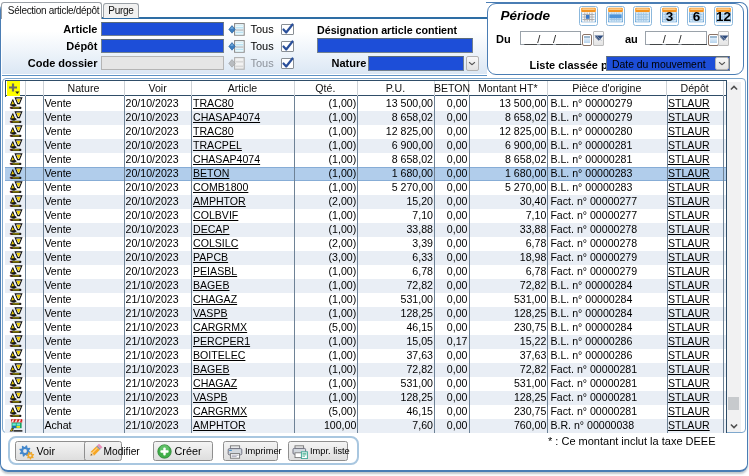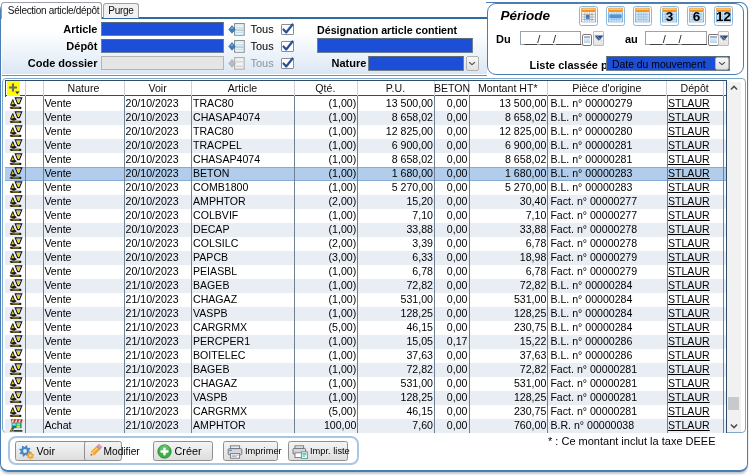--- a/index.html
+++ b/index.html
@@ -61,21 +61,21 @@
 .hsep { position:absolute; top:0; width:1px; height:14.9px; background:#cdd2d7; }
 #plus { position:absolute; left:0.5px; top:0; width:13.5px; height:14.9px; background:#ffff00; }
 #rows { position:absolute; left:5.4px; top:96.5px; width:720.6px; height:336px; }
 .row { position:relative; width:100%; height:14px; background:#fff; }
 .row.alt { background:#e9eef5; }
 .row.sel { background:#b1cdeb; box-shadow:inset 0 1px #87add6, inset 0 -1px #87add6; }
 .row span { position:absolute; top:0.5px; font-size:10.6px; color:#000; line-height:13px;
   white-space:nowrap; }
 .ci { left:3.2px; top:0.5px; }
 .rowico { display:block; }
-.cn { left:39px; }  .cd { left:120.2px; }  .ca { left:187.6px; }
+.cn { left:39px; }  .cd { left:120.2px; }  .ca { left:187.6px;text-decoration:underline; }
 .cq { left:288.5px; width:62.4px; text-align:right; }
 .cp { left:352px; width:75.6px; text-align:right; }
 .ce { left:429px; width:33.1px; text-align:right; }
 .cm { left:464px; width:76.9px; text-align:right; }
 .co { left:545px; }  .cs { left:662.5px;text-decoration:underline; }
 .dsep { position:absolute; top:95.5px; width:1px; height:337px; background:#6e8296; }
 
 
 #sbar { left:727.2px; top:81.5px; width:14.3px; height:350.4px; background:#f1f1f2; }
 #sthumb { position:absolute; left:0.5px; top:315px; width:11px; height:13.5px; background:#c7cacd; }

